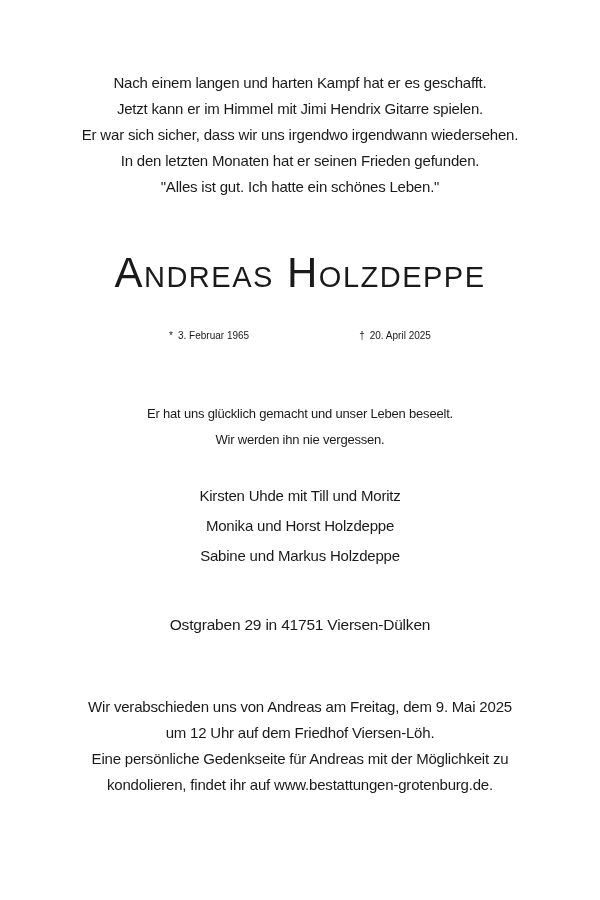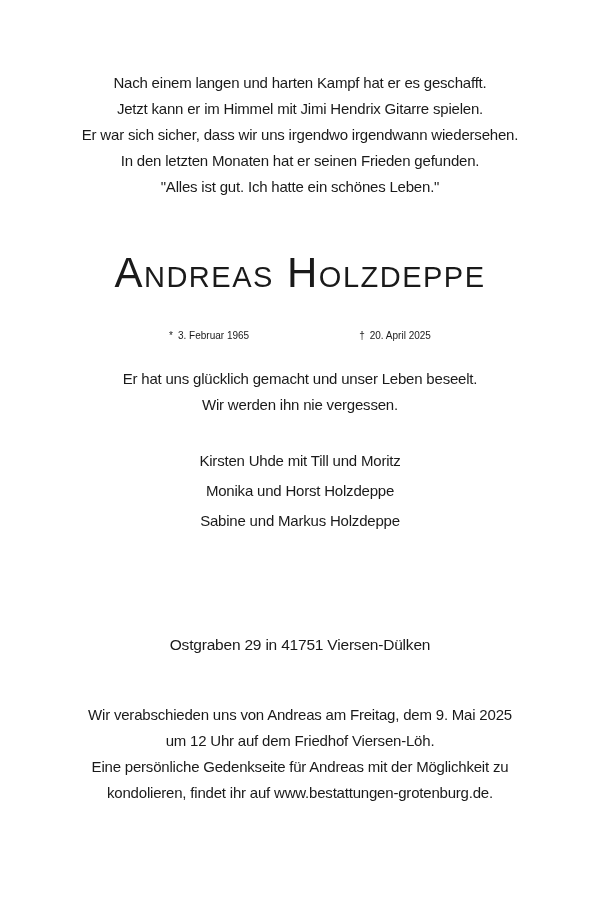--- a/index.html
+++ b/index.html
@@ -37,38 +37,38 @@
     display: flex;
     justify-content: center;
     gap: 110px;
     font-size: 10px;
   }
   .dates .sym {
     display: inline-block;
     margin-right: 5px;
   }
   .tribute {
-    margin-top: 25px;
-    font-size: 15px;
+    margin-top: 60px;
+    font-size: 13px;
     line-height: 26px;
     letter-spacing: -0.2px;
   }
   .mourners {
     margin-top: 28px;
     font-size: 15px;
     line-height: 30px;
     letter-spacing: -0.2px;
   }
   .address {
-    margin-top: 100px;
+    margin-top: 45px;
     font-size: 15.5px;
     letter-spacing: -0.2px;
   }
   .farewell {
-    margin-top: 48px;
+    margin-top: 60px;
     font-size: 15px;
     line-height: 26px;
     letter-spacing: -0.2px;
   }
 </style>
 </head>
 <body>
 
 <div class="card">
 

